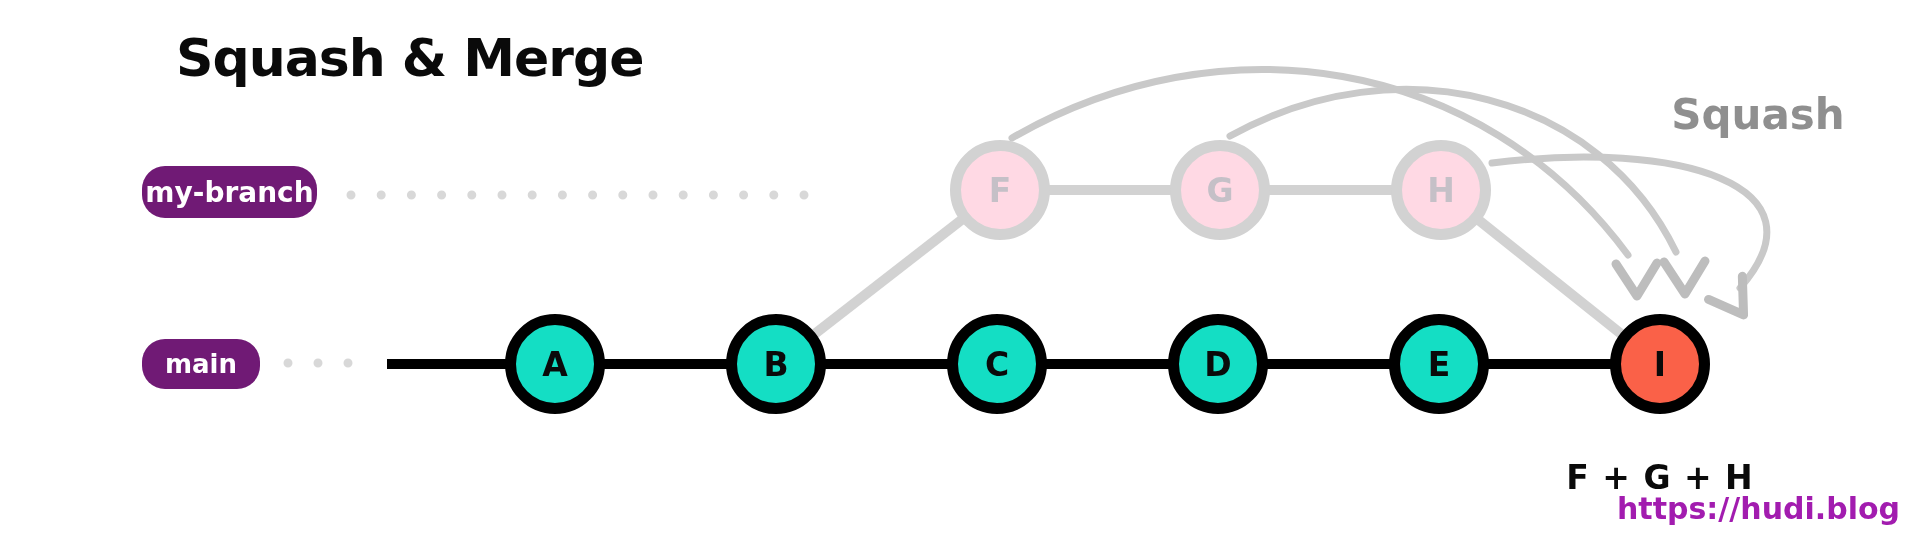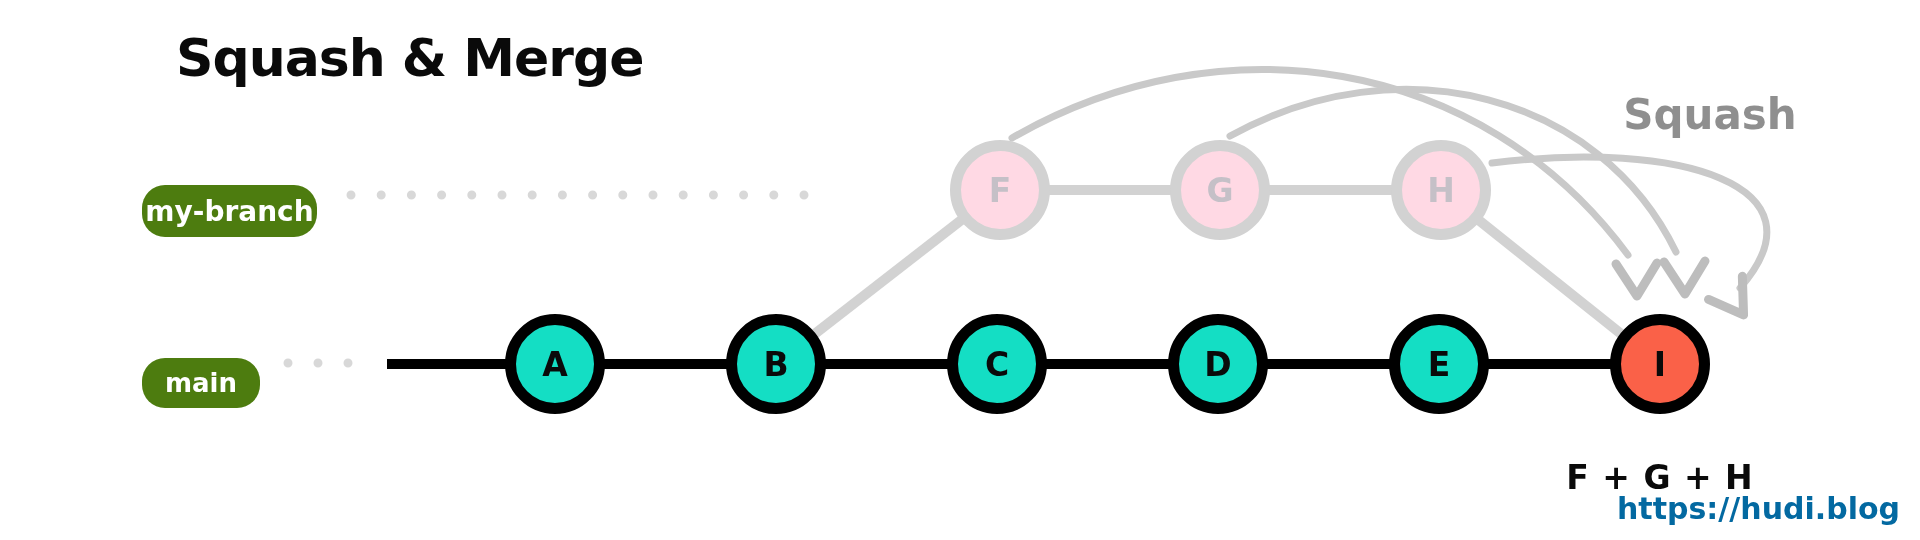--- a/index.html
+++ b/index.html
@@ -8,48 +8,47 @@
     font-family:"DejaVu Sans","Liberation Sans",sans-serif; overflow:hidden;
   }
   .layer { position:absolute; left:0; top:0; }
 
   .page-title {
     position:absolute; left:144px; top:28px;
     font-size:52px; font-weight:bold; color:#0a0a0a; letter-spacing:-1px;margin-left:32px;
   }
 
   .branch-pill {
-    position:absolute; background:#4d7c0f; color:#ffffff;
+    position:absolute; background:#701a75; color:#ffffff;
     border-radius:23px; display:flex; align-items:center; justify-content:center;
     font-weight:bold;
-    margin-top:19px;
   }
   .pill-feature { left:142px; top:166px; width:175px; height:52px; font-size:28px; }
   .pill-main    { left:142px; top:339px; width:118px; height:50px; font-size:26px; }
 
   .commit {
     position:absolute; width:78px; height:78px; border-radius:50%;
     border:11px solid #000000; background:#14dec4;
     display:flex; align-items:center; justify-content:center;
     font-size:33px; font-weight:bold; color:#0a0a0a;
   }
   .commit.merge   { background:#fa6148; }
   .commit.feature { border-color:#d2d2d2; background:#ffd9e4; color:#c5c0c7; }
 
   .squash-label {
-    position:absolute; left:1620px; top:90px; width:180px; text-align:center;
+    position:absolute; left:1668px; top:90px; width:180px; text-align:center;
     font-size:42px; font-weight:bold; color:#8f8f8f;
   }
   .squash-result {
     position:absolute; left:1560px; top:433px; width:200px; text-align:center;
     font-size:33px; font-weight:bold; color:#0a0a0a; letter-spacing:1px;margin-top:25px;
   }
   .watermark {
     position:absolute; left:1600px; top:491px; width:300px; text-align:right;
-    font-size:30px; font-weight:bold; color:#0369a1;
+    font-size:30px; font-weight:bold; color:#a21caf;
   }
 </style>
 </head>
 <body>
 
 <div class="canvas">
 
   <svg class="layer" width="1920" height="540" viewBox="0 0 1920 540">
 
     <line x1="351" y1="195" x2="834" y2="195" stroke="#d8d8d8" stroke-width="9" stroke-linecap="round" stroke-dasharray="0 30.2"></line>

